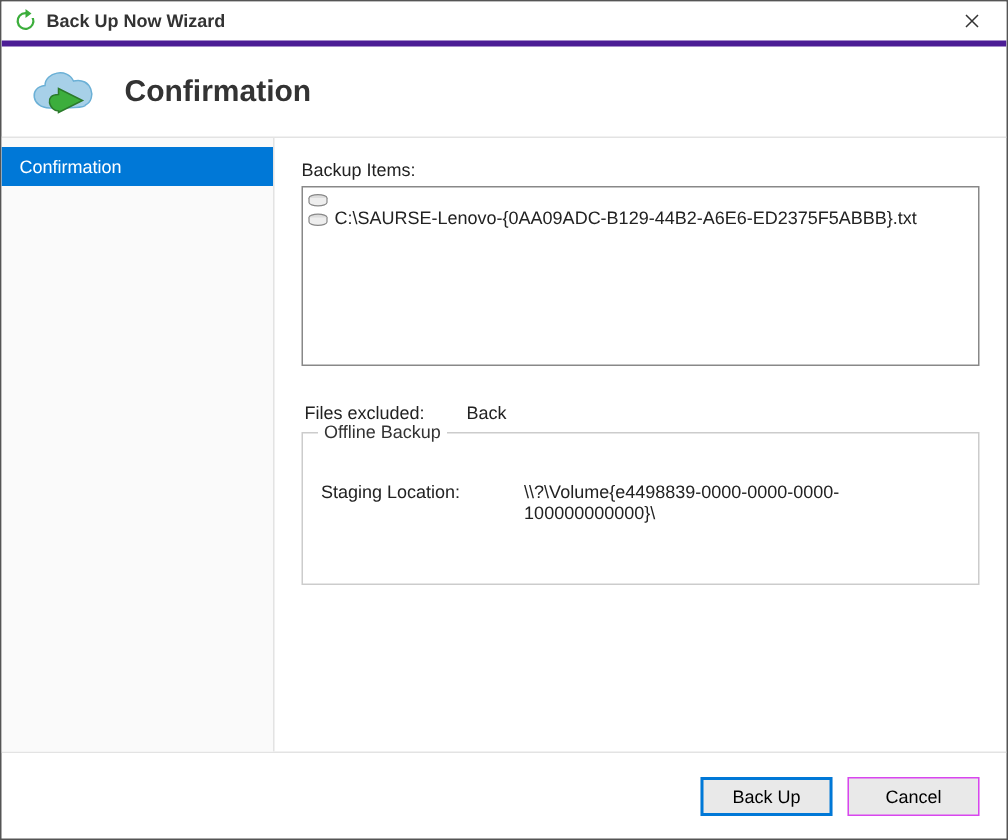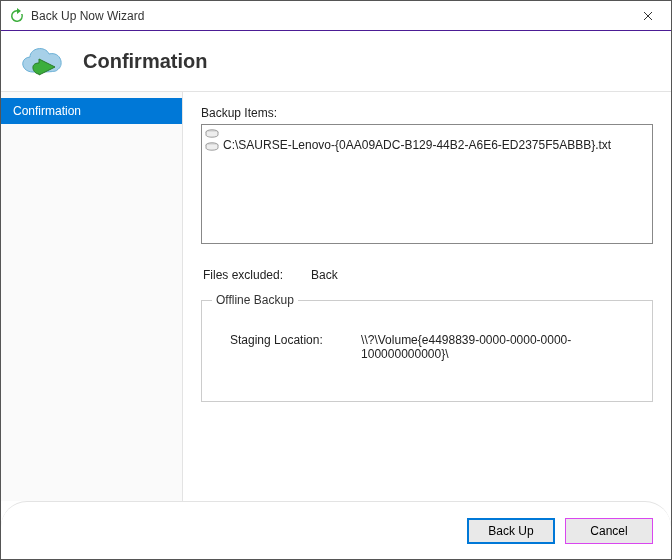--- a/index.html
+++ b/index.html
@@ -13,21 +13,22 @@
     height: 560px;
     overflow: hidden;
     border: 1px solid #555;
   }
   .titlebar {
     height: 30px;
     display: flex;
     align-items: center;
     padding: 0 2px 0 8px;
     background: #fff;
-    border-bottom: 1px solid #4c1d95;
+    border-bottom: 4px solid #4c1d95;
+    font-weight: bold;
   }
   .titlebar .refresh-glyph {
     width: 16px; height: 16px;
     margin-right: 6px;
   }
   .title-text { font-size: 12px; color: #333; }
   .titlebar .spacer { flex: 1; }
   .close-btn {
     width: 42px; height: 28px;
     display: flex; align-items: center; justify-content: center;
@@ -88,44 +89,43 @@
     display: inline-block;
   }
   .row-after {
     display: flex;
     gap: 28px;
     margin-top: 24px;
     font-size: 12px;
     padding-left: 2px;
   }
   .fieldset {
-    margin-top: 18px;
+    margin-top: 6px;
     border: 1px solid #ccc;
     position: relative;
-    padding: 32px 12px 40px 28px;
+    padding: 32px 12px 40px 12px;
   }
   .fieldset .legend {
     position: absolute;
     top: -8px; left: 10px;
     background: #fff;
     padding: 0 4px;
     font-size: 12px;
     color: #333;
   }
   .kv-row { display: flex; gap: 28px; font-size: 12px; }
   .kv-row .k { width: 110px; }
   .footer {
     height: 58px;
     border-top: 1px solid #e3e3e3;
     display: flex;
     align-items: center;
     justify-content: flex-end;
     padding: 16px 18px;
     gap: 10px;
-    border-radius: 26px;
   }
   button.win {
     min-width: 88px;
     height: 26px;
     background: #e9e9e9;
     border: 1px solid #d946ef;
     font-family: inherit;
     font-size: 12px;
     padding: 0 14px;
   }

